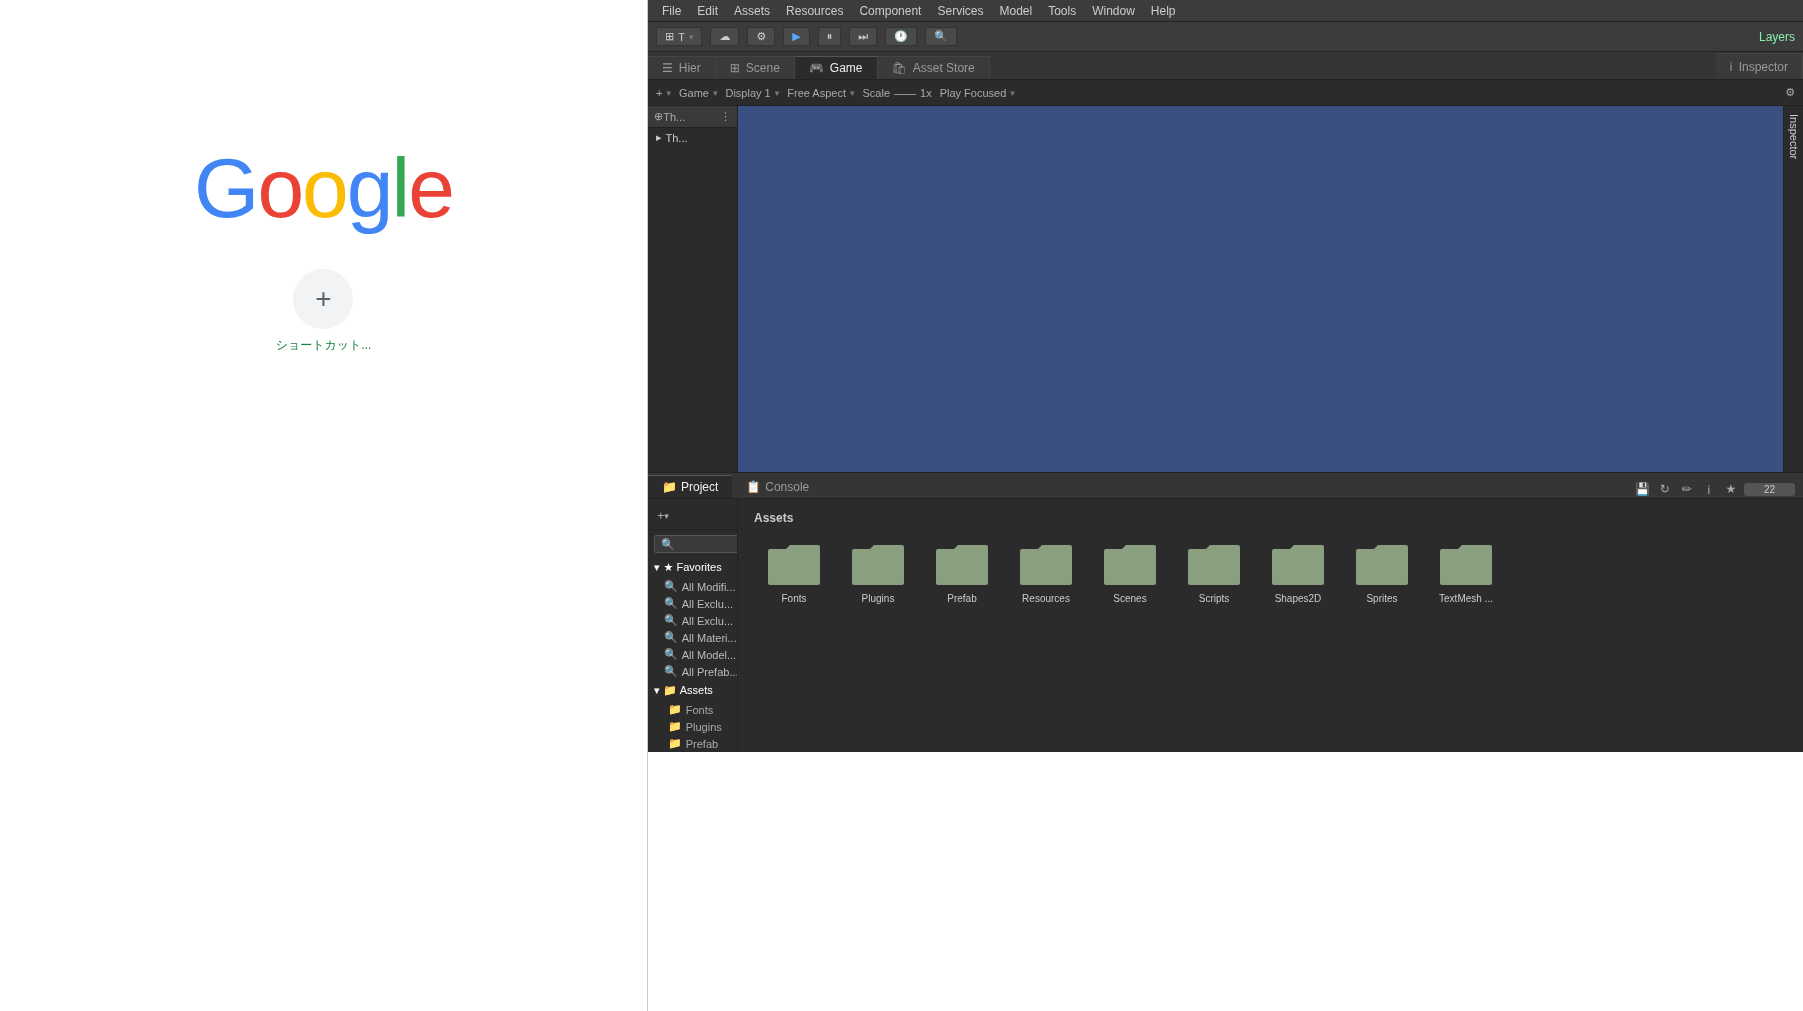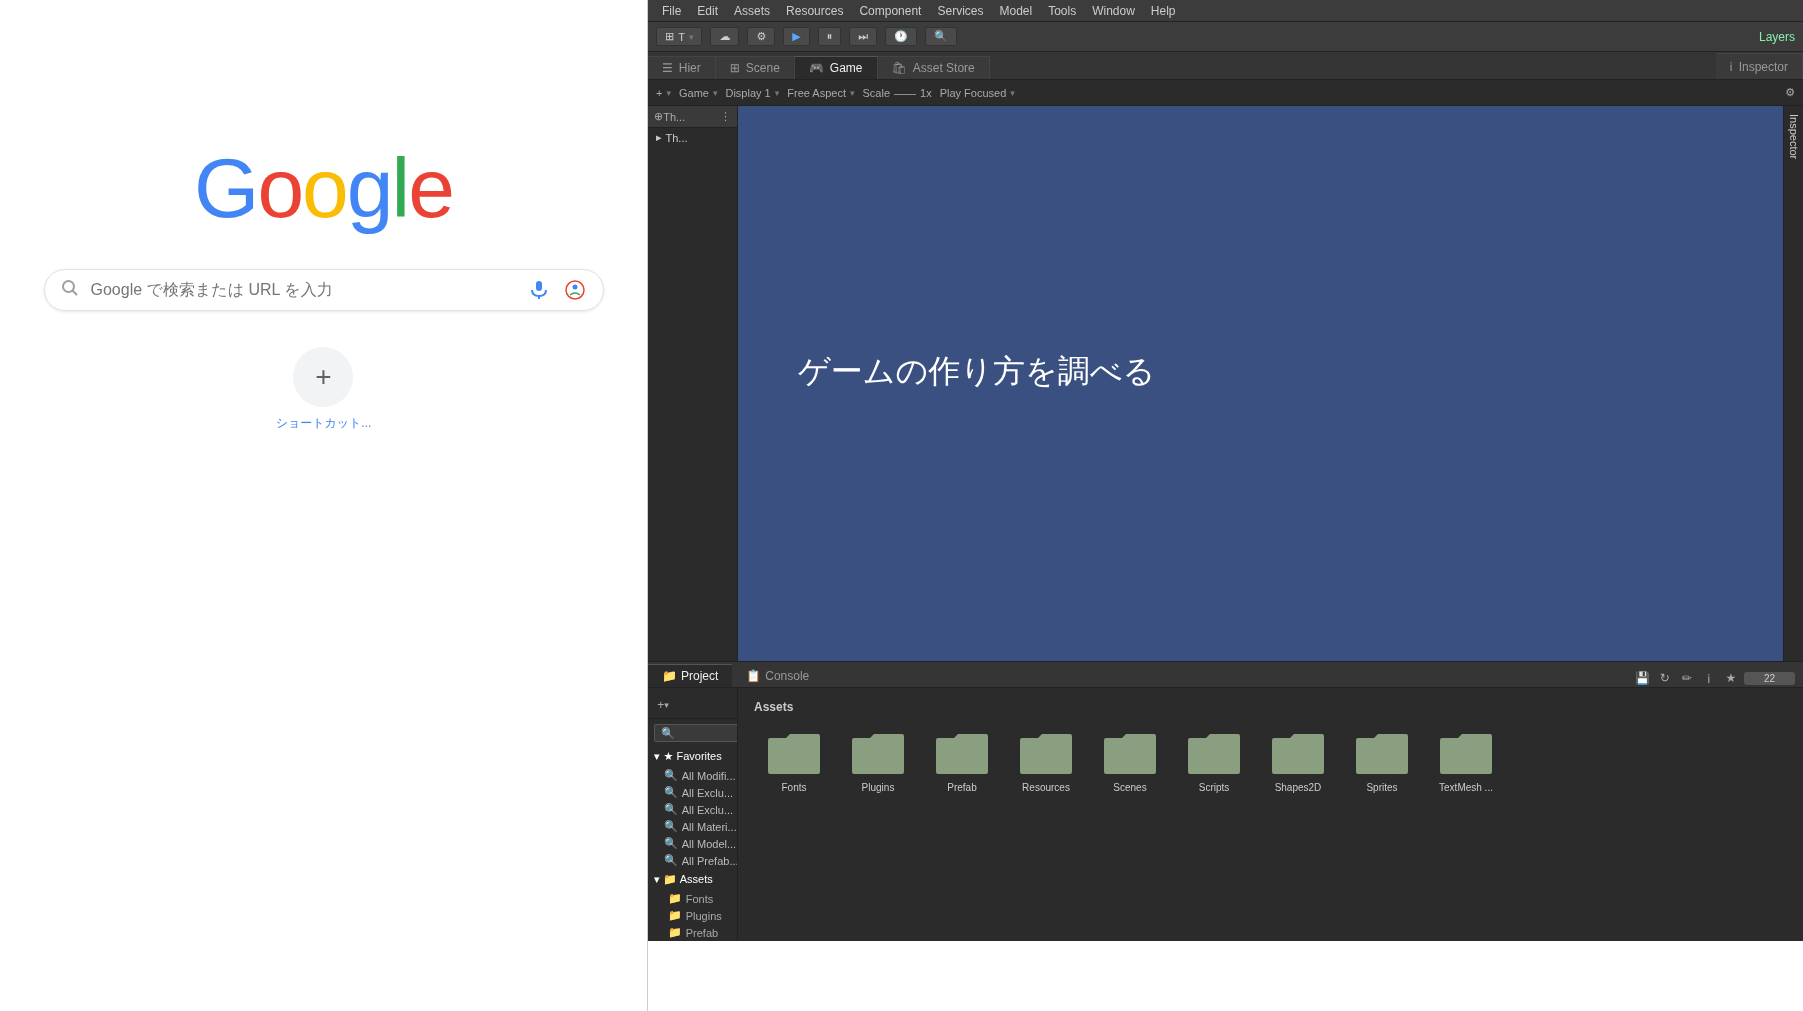--- a/index.html
+++ b/index.html
@@ -93,27 +93,27 @@
       border-radius: 50%;
       background: #f1f3f4;
       display: flex;
       align-items: center;
       justify-content: center;
       font-size: 28px;
       color: #5f6368;
     }
     .shortcut-label {
       font-size: 12px;
-      color: #3b82f6;
+      color: #15803d;
     }
 
     
     #unity-panel {
       flex: 1;
-      height: 941px;
+      height: 752px;
       background: #2b2b2b;
       display: flex;
       flex-direction: column;
     }
 
     
     #unity-menubar {
       height: 22px;
       background: #3c3c3c;
       display: flex;
@@ -442,45 +442,20 @@
 
     <div class="google-logo">
       <span class="g-blue">G</span>
       <span class="g-red">o</span>
       <span class="g-yellow">o</span>
       <span class="g-blue">g</span>
       <span class="g-green">l</span>
       <span class="g-red">e</span>
     </div>
 
-    <div class="search-bar-container">
-      <div class="search-icon-wrap">
-        <svg width="18" height="18" viewBox="0 0 18 18">
-          <circle cx="7.5" cy="7.5" r="5.5" stroke="#9aa0a6" stroke-width="2" fill="none"></circle>
-          <line x1="11.5" y1="11.5" x2="16" y2="16" stroke="#9aa0a6" stroke-width="2"></line>
-        </svg>
-      </div>
-      <input class="search-input" type="text" placeholder="Google で検索または URL を入力" style="">
-      <div class="search-icons-right">
-        <div class="mic-icon">
-          <svg width="22" height="22" viewBox="0 0 22 22">
-            <rect x="8" y="2" width="6" height="10" rx="3" fill="#4285F4"></rect>
-            <path d="M4 11 Q4 17 11 17 Q18 17 18 11" stroke="#4285F4" stroke-width="2" fill="none"></path>
-            <line x1="11" y1="17" x2="11" y2="20" stroke="#4285F4" stroke-width="2"></line>
-          </svg>
-        </div>
-        <div class="lens-icon">
-          <svg width="22" height="22" viewBox="0 0 22 22">
-            <circle cx="11" cy="11" r="9" stroke="#EA4335" stroke-width="1.5" fill="none"></circle>
-            <circle cx="11" cy="8" r="2.5" fill="#4285F4"></circle>
-            <path d="M6 16 Q11 12 16 16" stroke="#34A853" stroke-width="1.5" fill="none"></path>
-          </svg>
-        </div>
-      </div>
-    </div>
 
     <div class="shortcut-item">
       <div class="shortcut-circle">+</div>
       <span class="shortcut-label">ショートカット...</span>
     </div>
   </div>
 </div>
 
 <div id="unity-panel">
 
@@ -588,21 +563,20 @@
         <span style="margin-left:auto;">⋮</span>
       </div>
       <div class="hier-item">
         <span>▸</span>
         <span>Th...</span>
       </div>
     </div>
 
     <div id="game-view">
       <div id="game-canvas">
-        <div class="game-title">ゲームの作り方を調べる</div>
       </div>
     </div>
 
     <div id="inspector-panel">
       <span class="inspector-header">Inspector</span>
     </div>
   </div>
 
   <div id="unity-bottom">
 

